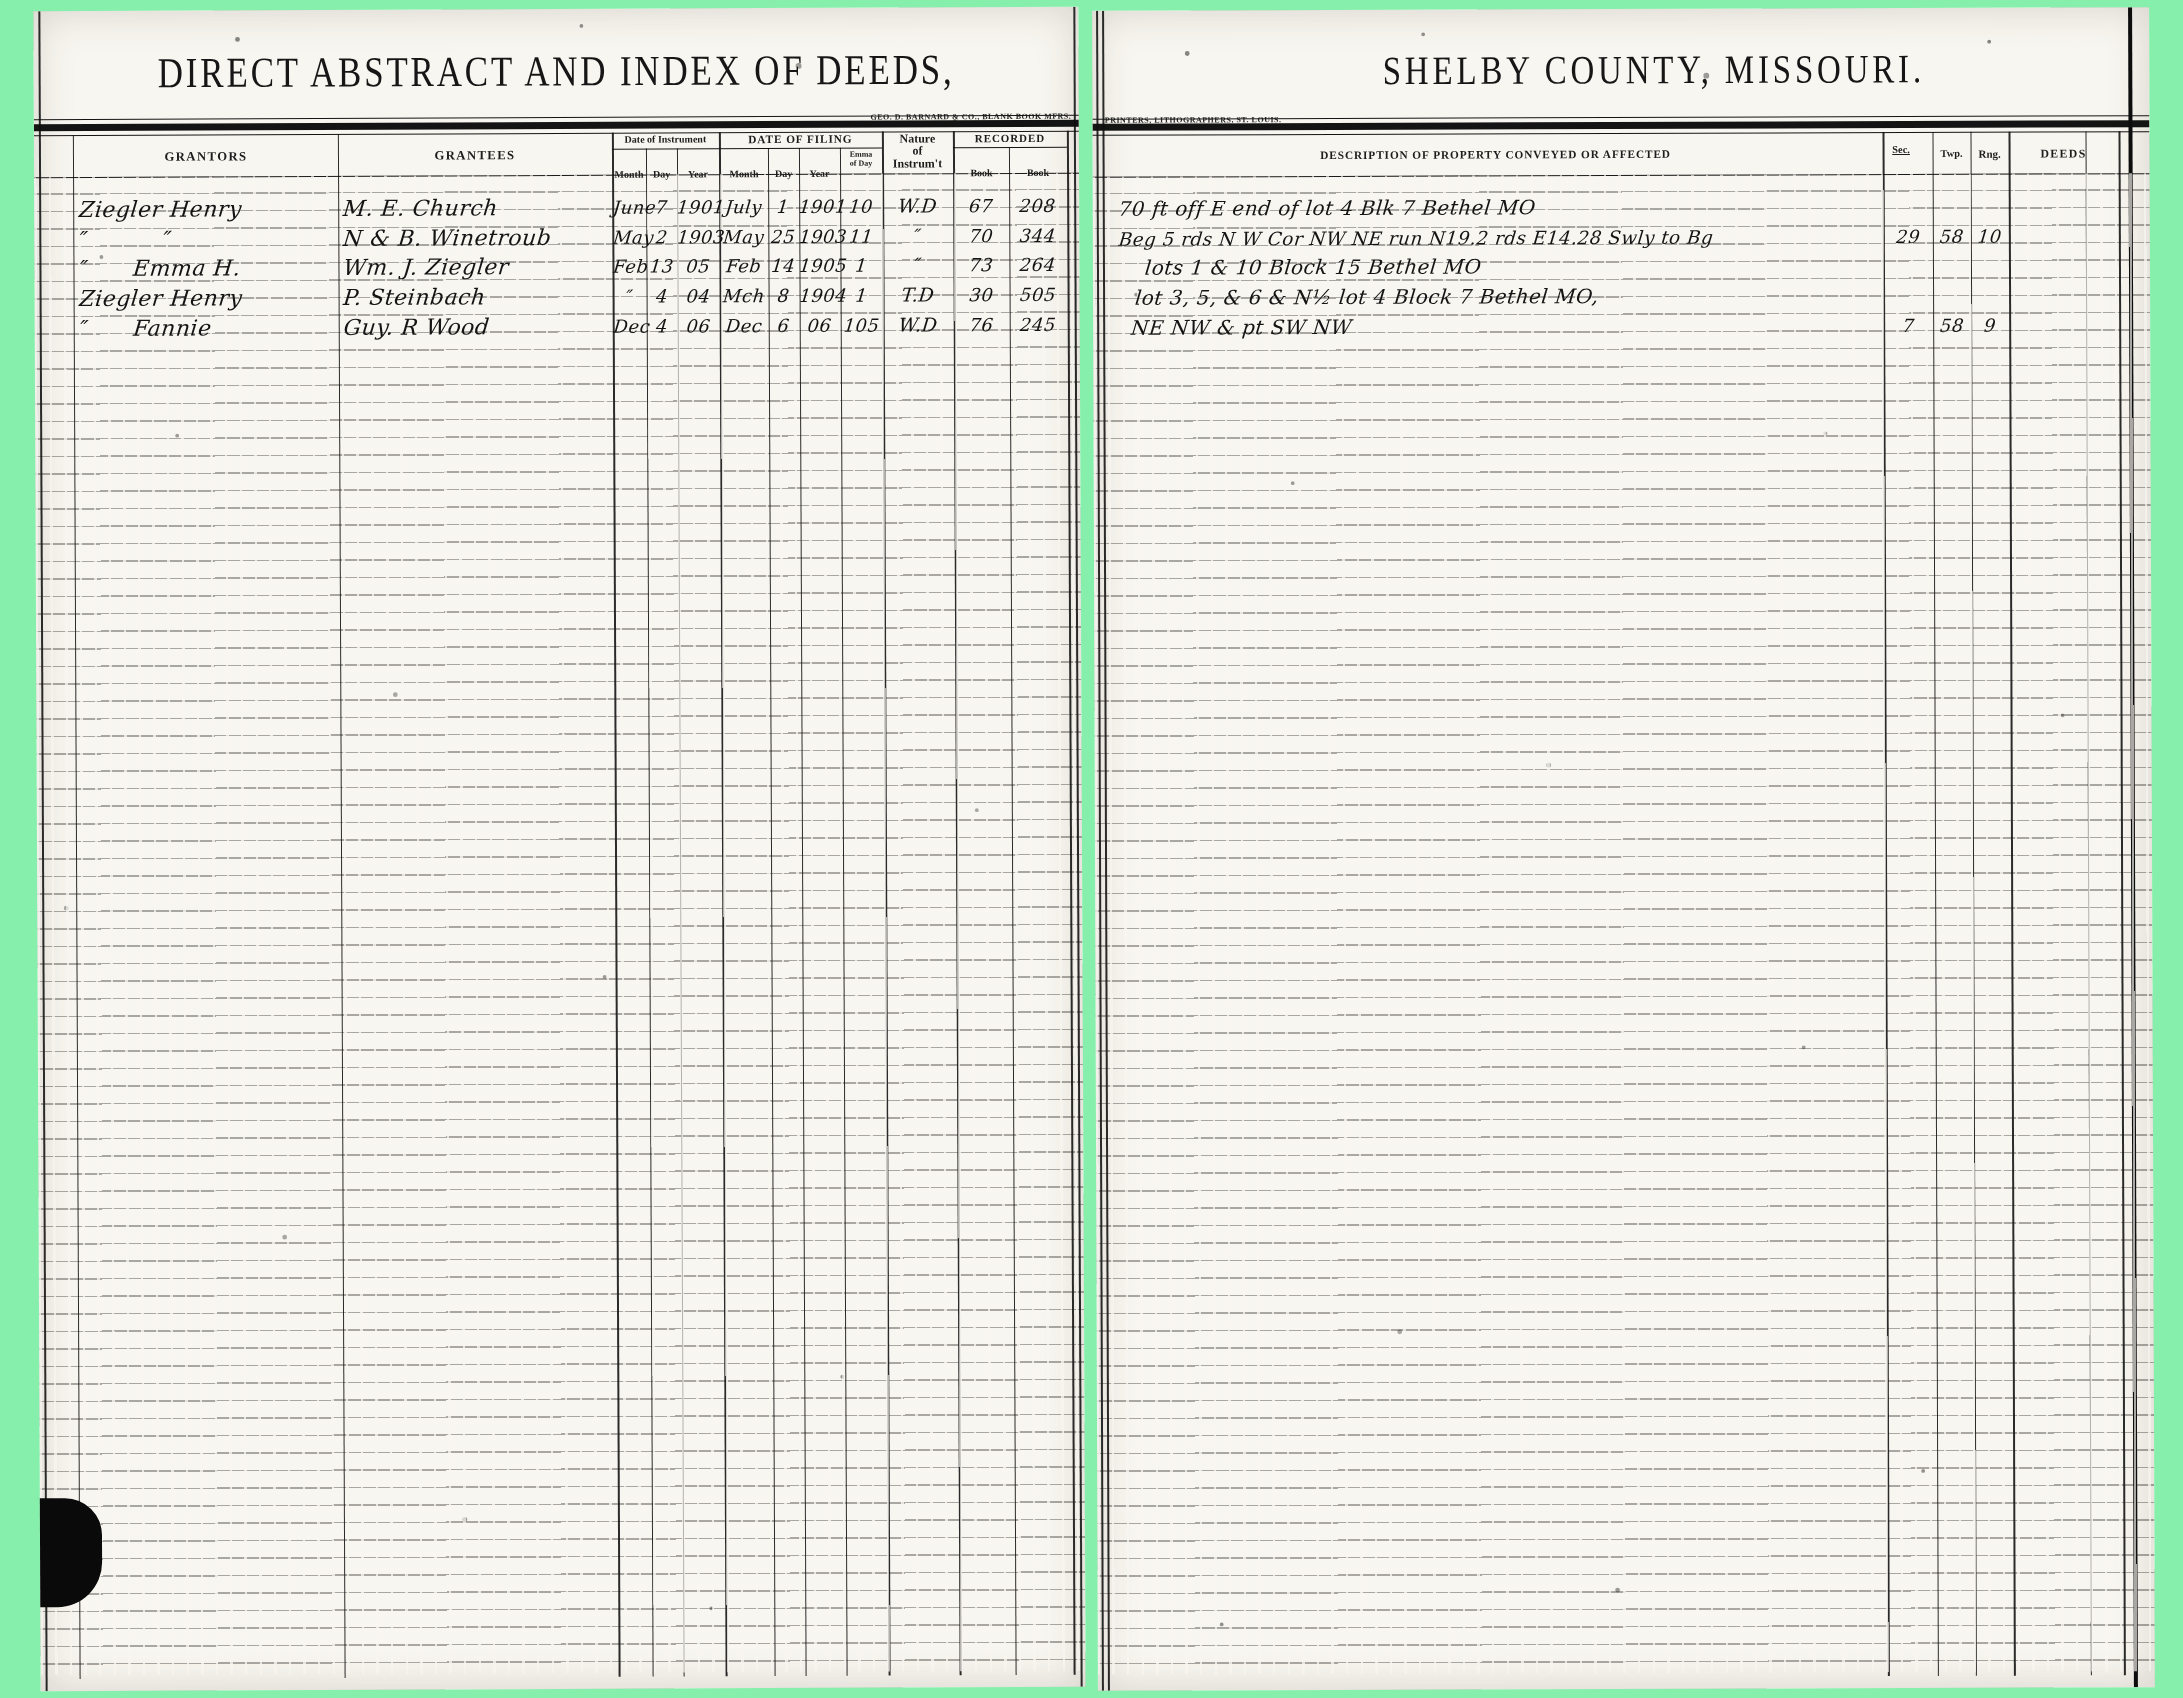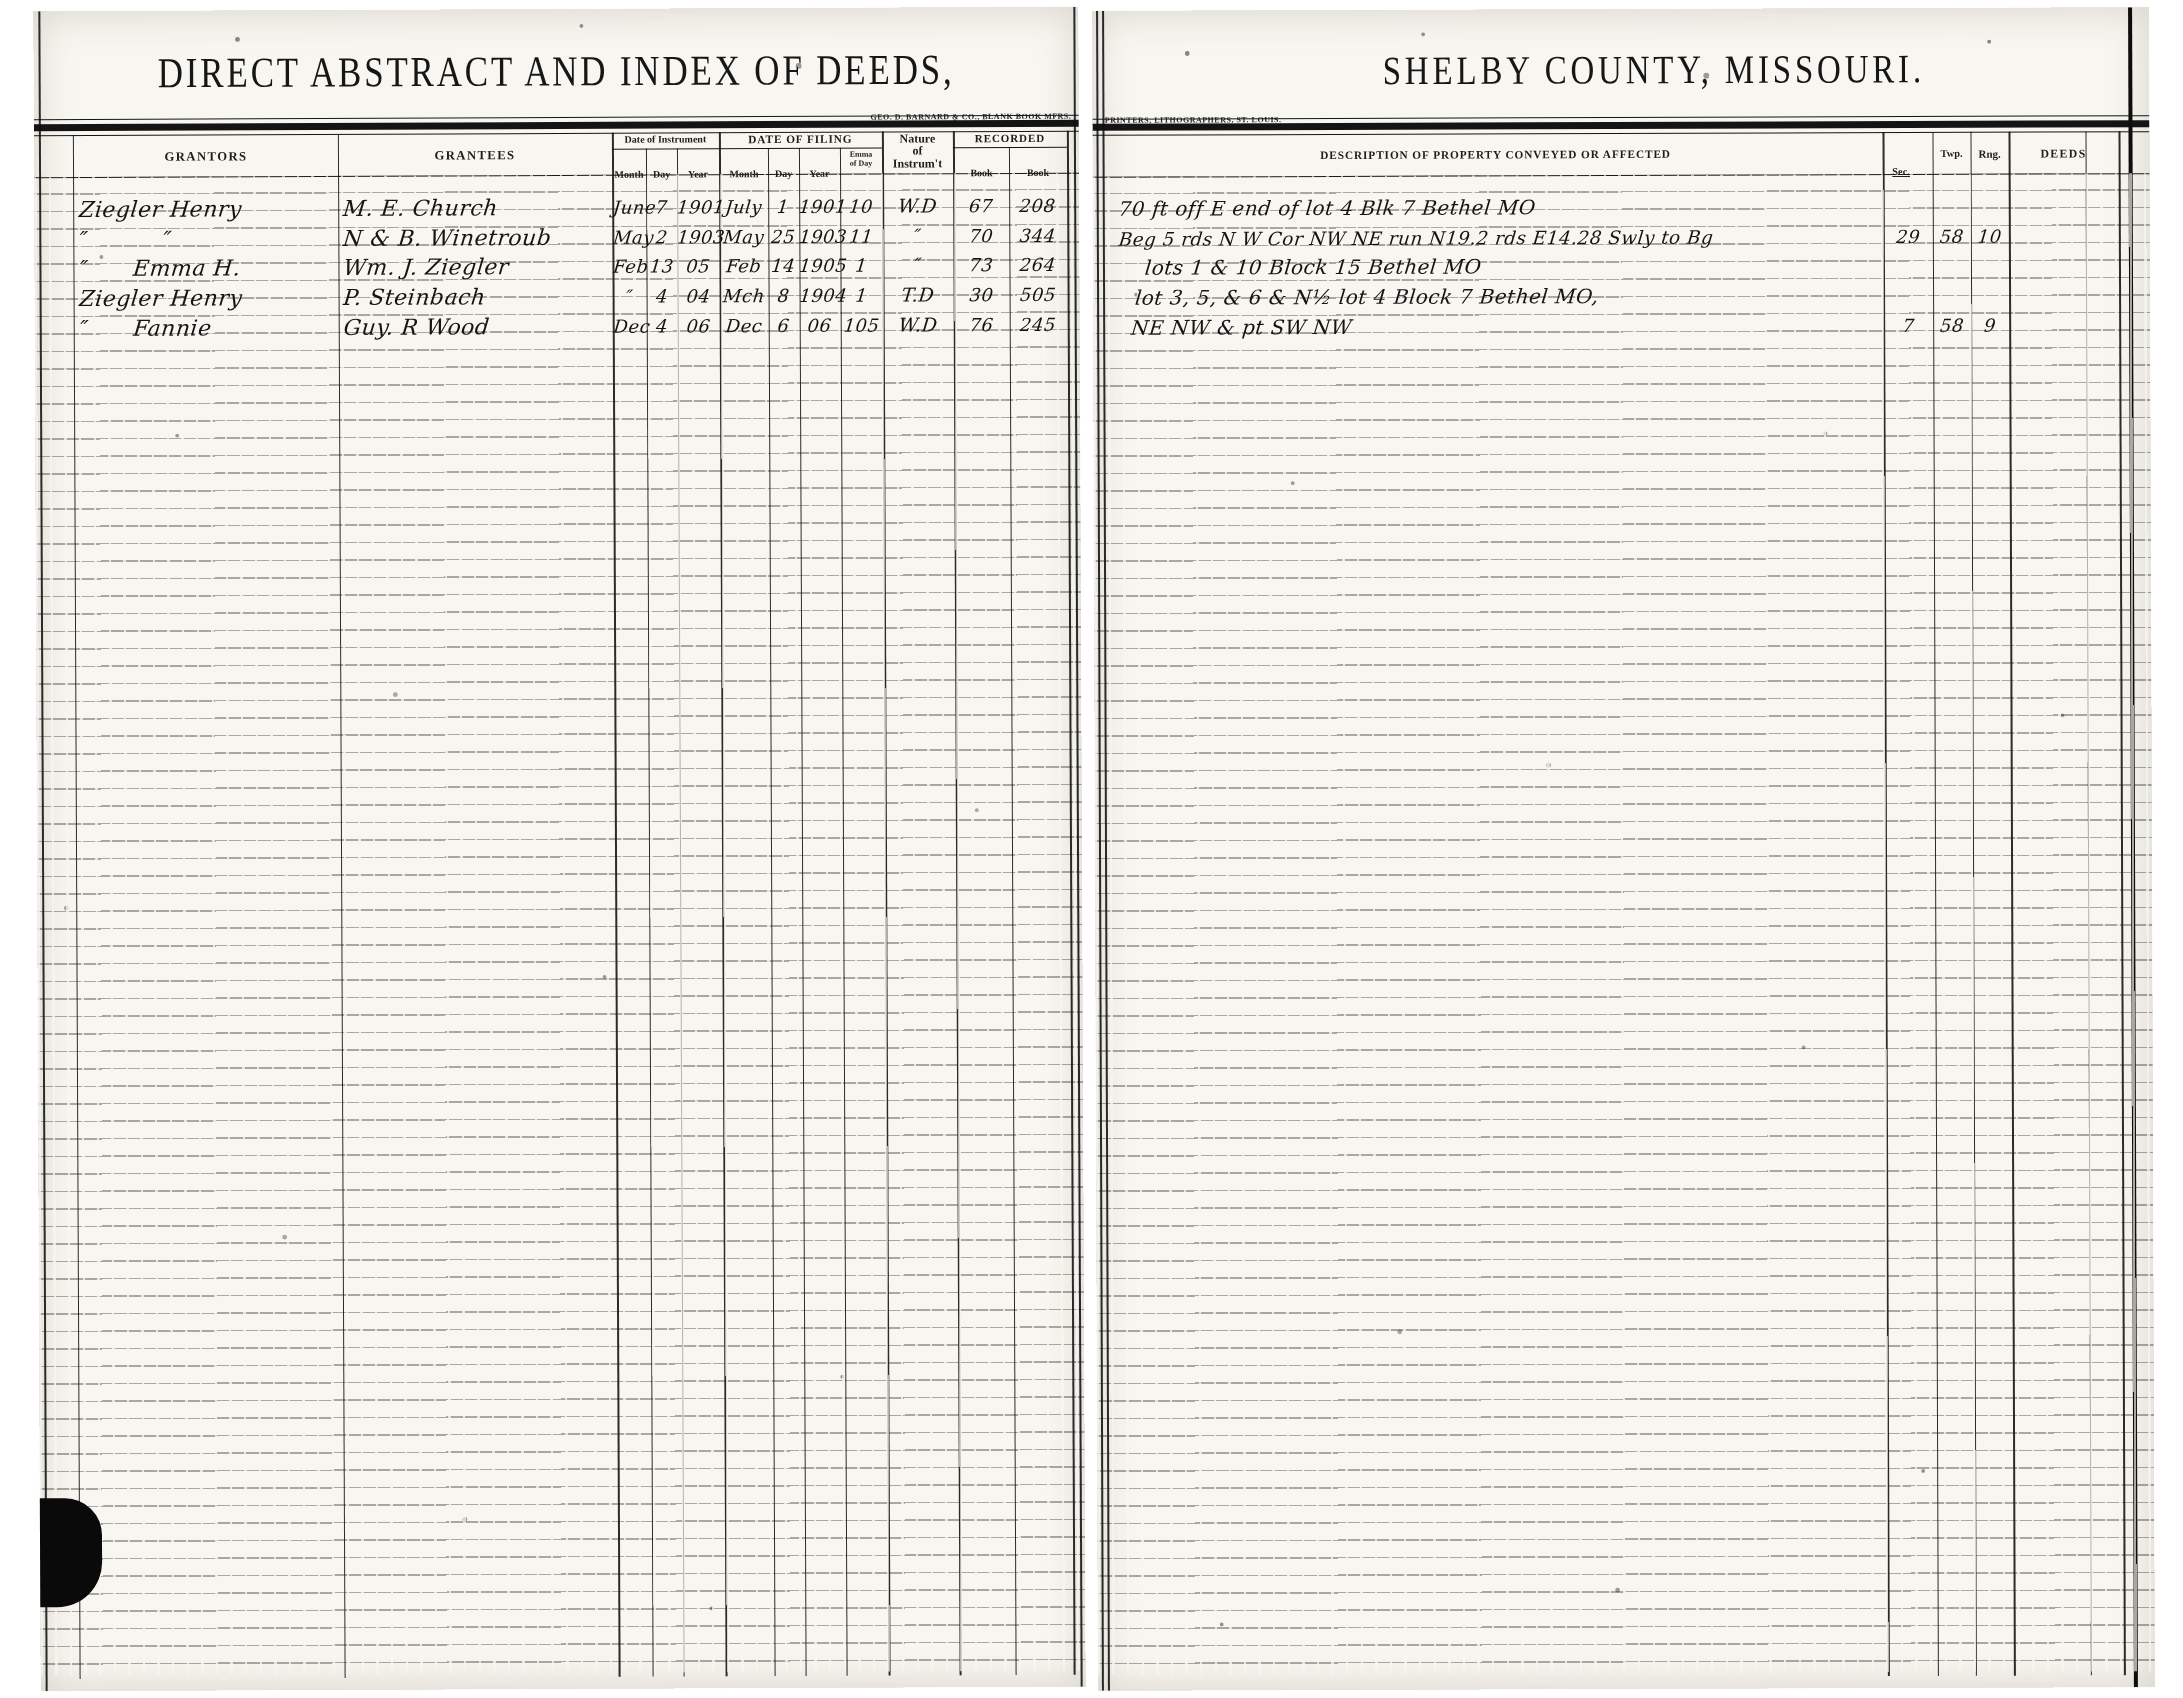--- a/index.html
+++ b/index.html
@@ -1,16 +1,16 @@
 <!DOCTYPE html>
 <html style="font-size:7.5px"><head>
 <meta charset="utf-8">
 <style>
   html,body{margin:0;padding:0;background:#000;}
-  #sheet{position:relative;width:2183px;height:1698px;background:#ffffff;overflow:hidden;
+  #sheet{position:relative;width:2183px;height:1698px;background:#86efac;overflow:hidden;
          font-family:"Liberation Serif", serif;}
   
   .page{position:absolute;top:9.4px;height:1680px;background:#f8f6f0;overflow:hidden;
         box-shadow:inset 0 0 42px rgba(60,50,40,.18);}
   #page-left{left:37px;width:1045px;transform:rotate(-0.25deg);}
   #page-right{left:1095px;width:1057px;transform:rotate(-0.2deg);}
   
   .big-title{position:absolute;top:43px;left:0;right:0;text-align:center;color:#161616;
              font-size:35px;letter-spacing:2.8px;transform:scaleY(1.22);white-space:nowrap;}
   #page-right .big-title{font-size:33px;letter-spacing:3.8px;transform:scaleY(1.22) translateX(33px);}
@@ -40,21 +40,21 @@
   .h-doi{left:578px;width:107px;top:125px;font-size:10px;}
   .h-dof{left:685px;width:163px;top:125px;font-size:11.3px;letter-spacing:0.9px;}
   .h-sub{top:160px;font-size:10px;}
   .h-m1{left:578px;width:34px;} .h-d1{left:612px;width:31px;} .h-y1{left:643px;width:42px;}
   .h-m2{left:685px;width:50px;} .h-d2{left:734px;width:31px;} .h-y2{left:765px;width:41px;}
   .h-time{left:806px;width:42px;top:142px;font-size:8px;line-height:9.4px;}
   .h-nature{left:848px;width:71px;top:125px;font-size:12px;line-height:12.3px;}
   .h-recorded{left:919px;width:114px;top:125px;font-size:11px;letter-spacing:0.9px;}
   .h-book{left:919px;width:57px;} .h-page{left:975px;width:58px;}
   .h-desc{left:16.5px;width:773px;top:139px;font-size:11.3px;letter-spacing:0.9px;}
-  .h-sec{left:790px;width:37px;top:158px;font-size:10.4px;text-decoration:underline;}
+  .h-sec{left:790px;width:37px;top:136px;font-size:10.4px;text-decoration:underline;}
   .h-twp{left:840px;width:38px;top:140px;font-size:10.4px;}
   .h-rng{left:878px;width:38px;top:140px;font-size:11px;}
   .h-date{left:916px;width:110px;top:139px;font-size:11.8px;letter-spacing:1.4px;}
   
   .row{position:absolute;left:0;right:0;height:29px;}
   .r1{top:184px;} .r2{top:214px;} .r3{top:243px;} .r4{top:273px;} .r5{top:303px;}
   .hw{position:absolute;font-family:"DejaVu Serif", serif;font-style:italic;color:#141414;
       font-size:22px;white-space:pre;letter-spacing:0.5px;transform:skewX(-6deg);line-height:29px;}
   .num{font-size:18px;text-align:center;}
   .c-grantor{left:45px;width:257px;}

